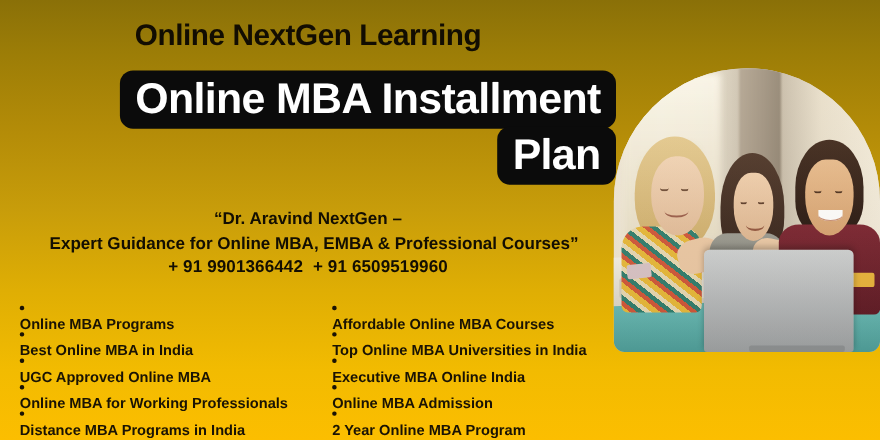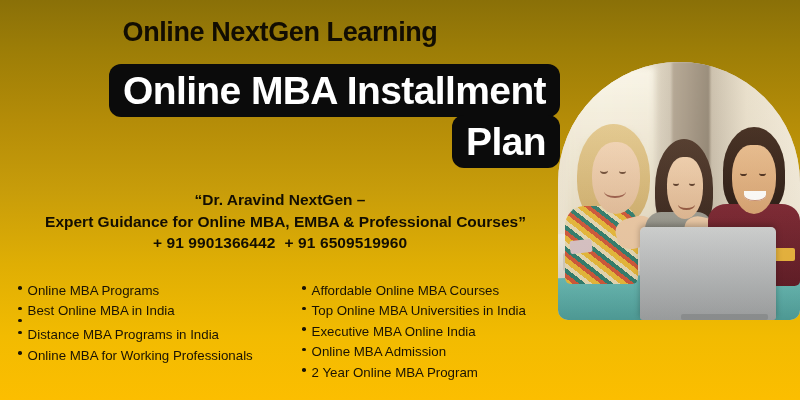--- a/index.html
+++ b/index.html
@@ -268,26 +268,27 @@
   }
   .col {
     position: absolute;
     top: 0;
   }
   .col-left  { left: 18px; }
   .col-right { left: 302px; }
 
   .bullet {
     display: flex;
-    align-items: center;
+    align-items: flex-start;
     font-size: 13.3px;
-    font-weight: 400;
+    font-weight: 700;
     color: #1a1304;
     line-height: 20.4px;
     white-space: nowrap;
+    flex-direction: column;
   }
   .dot {
     flex: 0 0 auto;
     width: 3.6px; height: 3.6px;
     border-radius: 50%;
     background: #1a1304;
     margin-right: 6px;
     position: relative;
     top: -3px;
   }
@@ -362,28 +363,29 @@
         <div class="bullet">
           <span class="dot"></span>
           <span>Online MBA Programs</span>
         </div>
         <div class="bullet">
           <span class="dot"></span>
           <span>Best Online MBA in India</span>
         </div>
         <div class="bullet">
           <span class="dot"></span>
+          <span>UGC Approved Online MBA</span>
+        </div>
+        <div class="bullet">
+          <span class="dot"></span>
+          <span>Online MBA for Working Professionals</span>
         </div>
         <div class="bullet">
           <span class="dot"></span>
           <span>Distance MBA Programs in India</span>
-        </div>
-        <div class="bullet">
-          <span class="dot"></span>
-          <span>Online MBA for Working Professionals</span>
         </div>
       </div>
 
       <div class="col col-right">
         <div class="bullet">
           <span class="dot"></span>
           <span>Affordable Online MBA Courses</span>
         </div>
         <div class="bullet">
           <span class="dot"></span>

